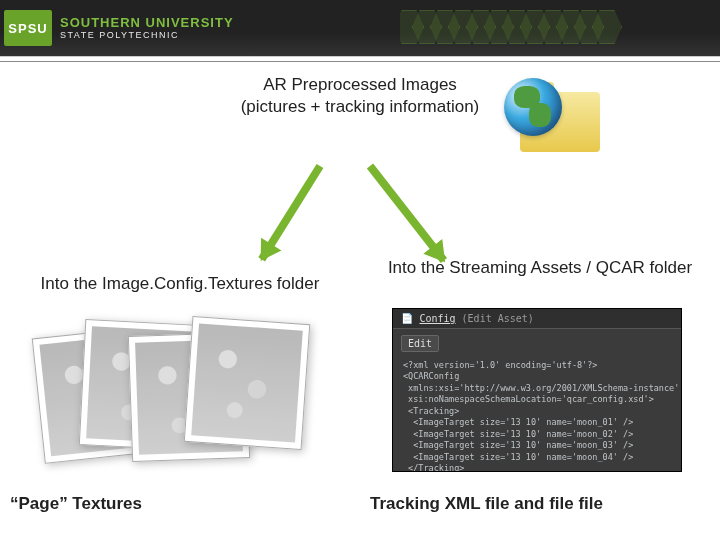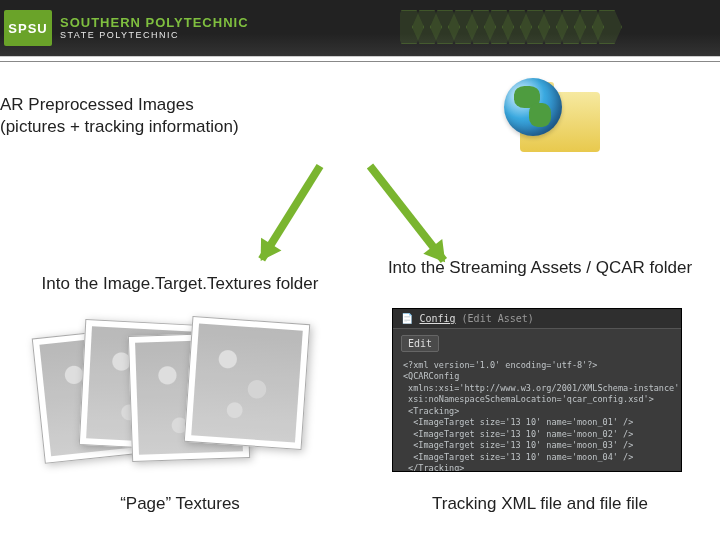--- a/index.html
+++ b/index.html
@@ -12,42 +12,42 @@
   .logo-text { line-height: 1; }
   .logo-text .l1 { color: #7fbf3f; font-size: 13px; font-weight: bold; letter-spacing: 1px; display:block; }
   .logo-text .l2 { color: #e8e8e8; font-size: 9px; letter-spacing: 1.5px; display:block; margin-top:2px;}
   .hexstrip { position:absolute; right:0; top:0; height:56px; width:320px; display:flex; overflow:hidden; }
   .hex { width:30px; height:34px; margin: 10px -6px; background: rgba(120,180,60,0.15); clip-path: polygon(25% 0%,75% 0%,100% 50%,75% 100%,25% 100%,0% 50%); border:1px solid rgba(120,180,60,0.25);}
   .header-divider { position:absolute; left:0; right:0; top:56px; height:6px; background:#fff; border-top:1px solid #ccc; border-bottom:1px solid #888; }
 
   
   .content { position:absolute; top:62px; left:0; right:0; bottom:0; padding: 0; }
 
-  .title-block { font-size:17px; color:#222; line-height:1.3; position:absolute; top:32px; left:0; right:0;}
+  .title-block { text-align:center; font-size:17px; color:#222; line-height:1.3; position:absolute; top:12px; left:0; right:0;}
   
   
   .globe-folder { position:absolute; top:20px; right:120px; width:90px; height:80px; }
   .folder { position:absolute; left:10px; top:10px; width:80px; height:60px; background:linear-gradient(to bottom,#f6e9a0,#e8c94d); border-radius:4px; }
   .folder::before{content:"";position:absolute;top:-10px;left:2px;width:32px;height:14px;background:#f2df8a;border-radius:3px 3px 0 0;}
   .globe { position:absolute; left:-6px; top:-4px; width:58px; height:58px; border-radius:50%; background: radial-gradient(circle at 30% 30%, #dff4ff 0%, #3aa9e0 40%, #1b4f8d 100%); overflow:hidden; box-shadow: inset -4px -4px 10px rgba(0,0,0,0.25), 0 2px 4px rgba(0,0,0,0.2);}
   .land { position:absolute; background:#4e9c3f; border-radius:40%; }
   .land.a{left:10px;top:8px;width:26px;height:22px;}
   .land.b{left:25px;top:25px;width:22px;height:24px;}
 
   
   .arrow { position:absolute; width:120px; height:8px; background:#7ab52f; }
   .arrow::after { content:""; position:absolute; right:-2px; top:-8px; border-left:20px solid #7ab52f; border-top:12px solid transparent; border-bottom:12px solid transparent; }
   .arrow.left { transform-origin: left center; transform: rotate(122deg); top:100px; left:320px; width:110px;}
   .arrow.right{ transform-origin: left center; transform: rotate(52deg);  top:100px; left:370px; width:120px;}
 
   .col-label { position:absolute; font-size:17px; color:#222; text-align:center; }
   .col-left  { top:212px; left:10px;  width:340px; }
   .col-right { top:196px; left:370px; width:340px; }
 
-  .cap { position:absolute; font-size:17px; color:#222; text-align:center; }
+  .cap { position:absolute; font-size:17px; color:#222; text-align:left;font-weight:bold; }
   .cap-left  { top:432px; left:10px;  width:340px; }
   .cap-right { top:432px; left:370px; width:340px; }
 
   
   .stack { position:absolute; top:252px; left:38px; width:280px; height:160px; }
   .page { position:absolute; width:118px; height:126px; background:#fff; border:1px solid #aaa; box-shadow:2px 2px 8px rgba(0,0,0,0.25); padding:6px; }
   .page .tex { width:100%; height:100%; background: radial-gradient(circle at 30% 30%, #e8e8e8 0 8%, transparent 9%), radial-gradient(circle at 60% 55%, #ddd 0 10%, transparent 11%), radial-gradient(circle at 40% 75%, #e4e4e4 0 7%, transparent 8%), linear-gradient(#bfbfbf,#d8d8d8); filter: contrast(0.9);}
   .p1{left:0;top:18px; transform:rotate(-6deg);}
   .p2{left:44px;top:8px; transform:rotate(3deg);}
   .p3{left:92px;top:20px; transform:rotate(-2deg);}
@@ -62,21 +62,21 @@
   .panel pre { padding: 2px 10px 8px 10px; line-height:1.35; white-space:pre; color:#bfc4c7;}
 
 </style>
 </head>
 <body>
 
 <div class="header">
   <div class="logo">
     <div class="logo-badge">SPSU</div>
     <div class="logo-text">
-      <span class="l1">SOUTHERN POLYTECHNIC</span>
+      <span class="l1">SOUTHERN UNIVERSITY</span>
       <span class="l2">STATE POLYTECHNIC</span>
     </div>
   </div>
   <div class="hexstrip">
     <div class="hex"></div>
       <div class="hex"></div>
       <div class="hex"></div>
       <div class="hex"></div>
       <div class="hex"></div>
       <div class="hex"></div>
@@ -101,21 +101,21 @@
     <div class="folder"></div>
     <div class="globe">
       <div class="land a"></div>
         <div class="land b"></div>
     </div>
   </div>
 
   <div class="arrow left"></div>
   <div class="arrow right"></div>
 
-  <div class="col-label col-left">Into the Image.Target.Textures folder</div>
+  <div class="col-label col-left">Into the Image.Config.Textures folder</div>
   <div class="col-label col-right">Into the Streaming Assets / QCAR folder</div>
 
   <div class="stack">
     <div class="page p1">
         <div class="tex"></div>
       </div>
     <div class="page p2">
         <div class="tex"></div>
       </div>
     <div class="page p3">

